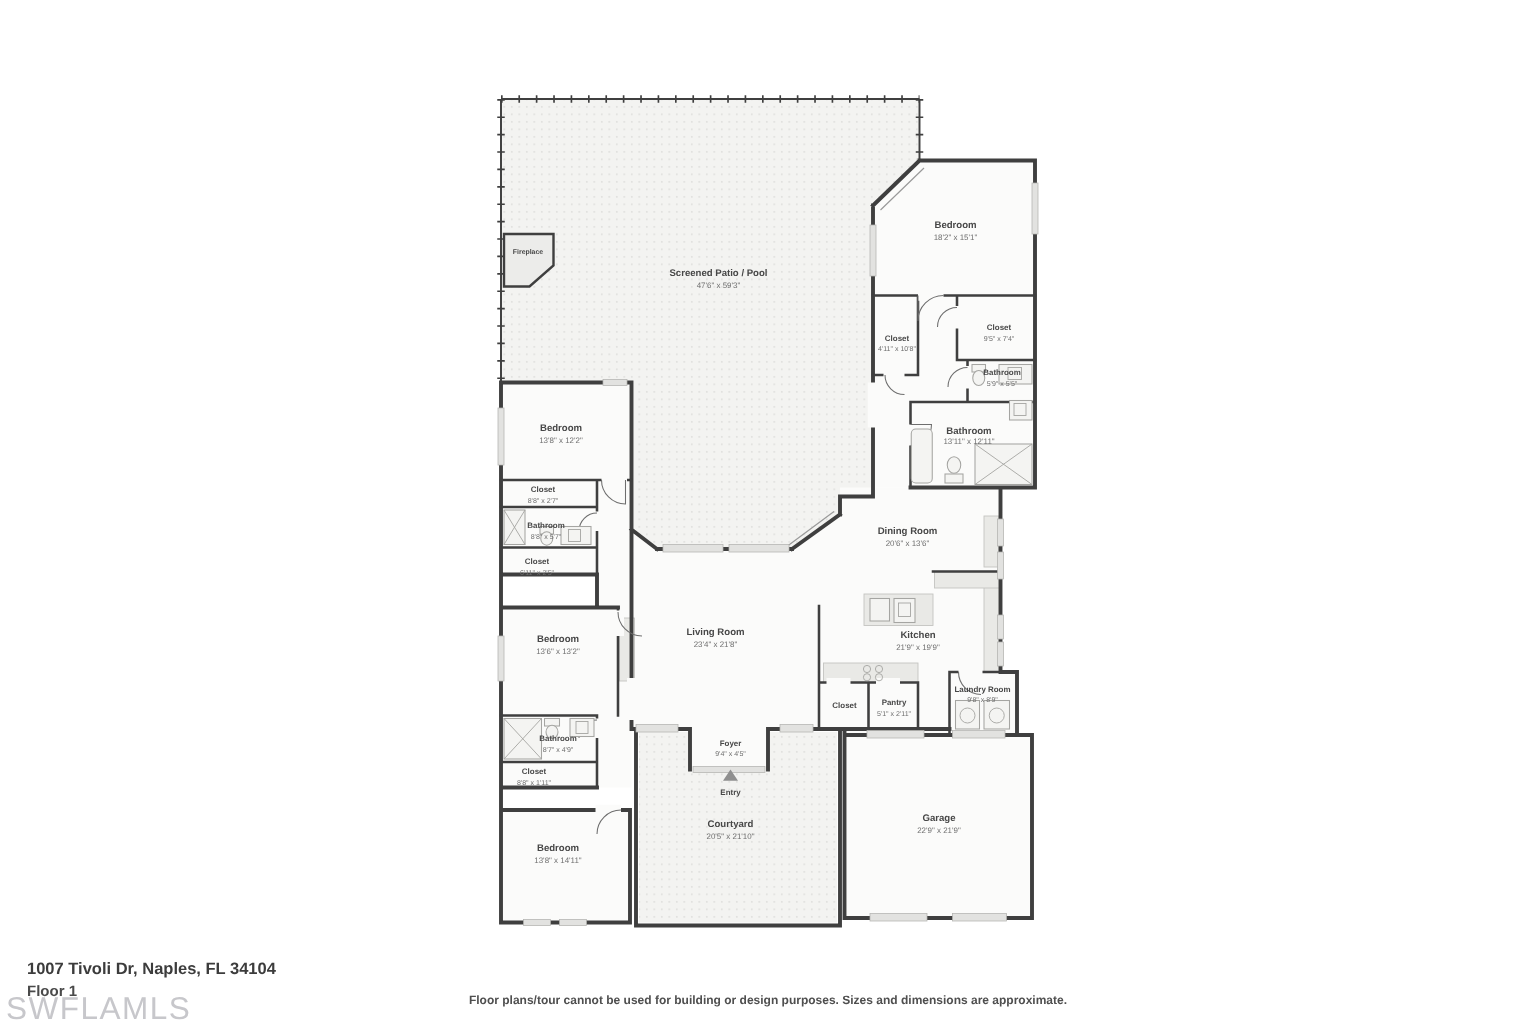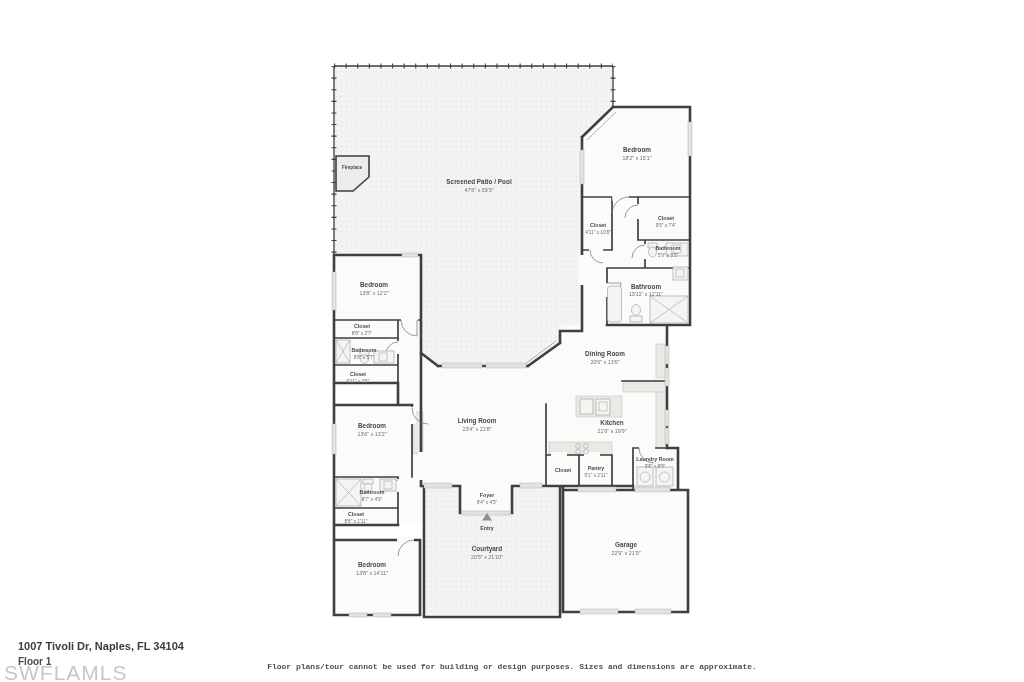--- a/index.html
+++ b/index.html
@@ -33,21 +33,21 @@
   .rdim{font-size:5.3px;font-weight:400;fill:var(--label-dim);text-anchor:middle;}
   .sm{font-size:5.3px;}
   .smd{font-size:4.7px;}
   .xs{font-size:4.6px;font-weight:700;}
   
   .address{position:absolute;left:18px;top:640px;font-size:11px;font-weight:700;color:var(--text-dark);}
   .floor{position:absolute;left:18px;top:656px;font-size:10px;font-weight:700;color:#4a4a4a;}
   .watermark{position:absolute;left:4px;top:661px;font-size:21px;font-weight:400;
              color:var(--watermark-color);letter-spacing:1px;}
   .disclaimer{position:absolute;left:0;right:0;top:662px;margin:auto;width:700px;text-align:center;
-              font-size:8px;font-weight:700;color:var(--disclaimer-color);font-family:Liberation Mono, monospace;}
+              font-size:8px;font-weight:700;color:var(--disclaimer-color);}
 </style>
 </head>
 <body>
 
 <div id="page">
 
   <svg width="1024" height="682" viewBox="0 0 1024 682">
     <defs>
       <pattern id="dots" width="5" height="5" patternUnits="userSpaceOnUse">
         <rect width="5" height="5" style="fill:var(--outdoor-bg)"></rect>

